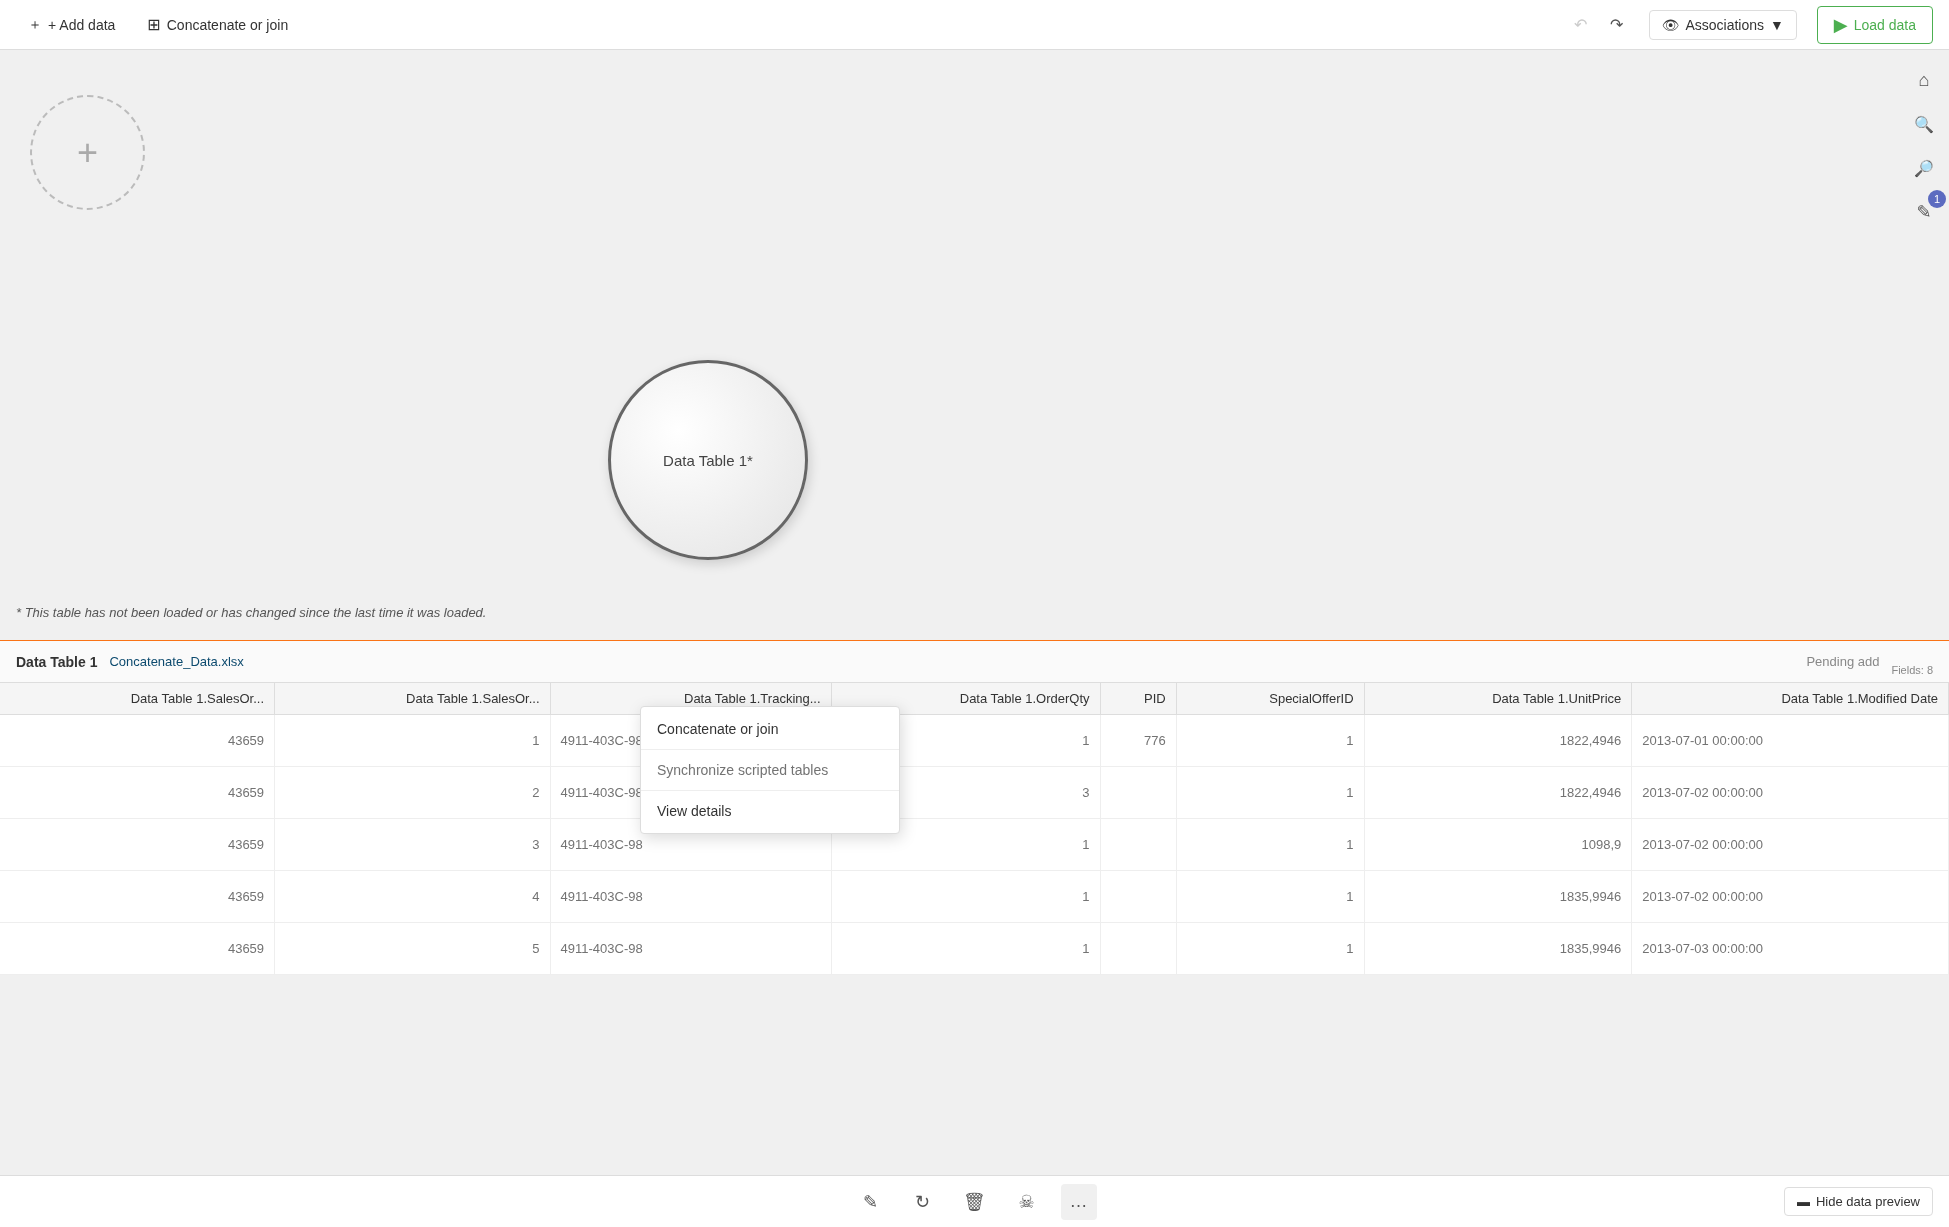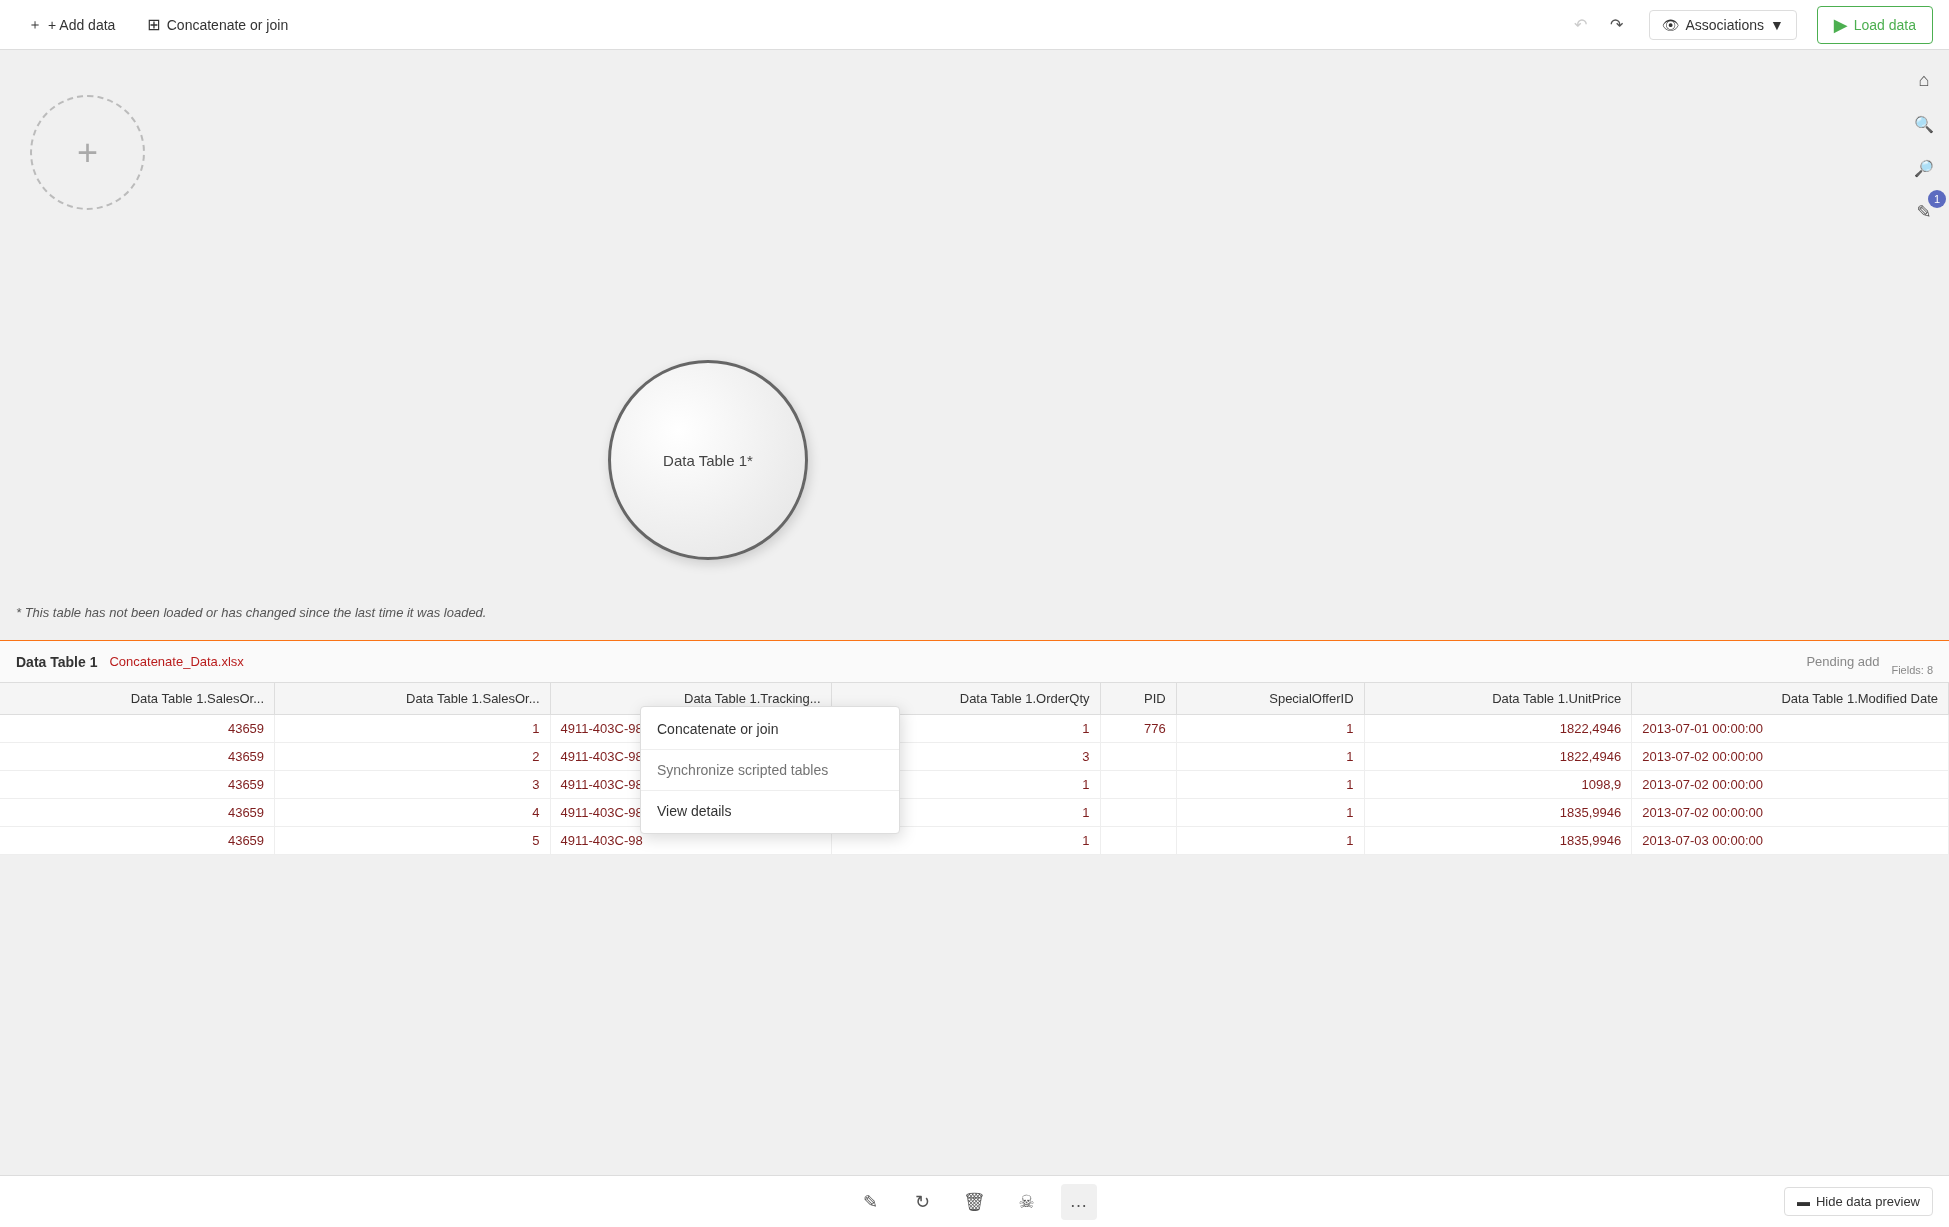--- a/index.html
+++ b/index.html
@@ -173,21 +173,21 @@
       background: #fafafa;
       gap: 12px;
     }
     .data-table-name {
       font-size: 14px;
       font-weight: 600;
       color: #333;
     }
     .data-file-name {
       font-size: 13px;
-      color: #b91c1c;
+      color: #0c4a6e;
     }
     .header-spacer { flex: 1; }
     .pending-add {
       font-size: 13px;
       color: #888;
     }
     .fields-count {
       font-size: 11px;
       color: #888;
       margin-top: 16px;
@@ -210,22 +210,22 @@
       border-right: 1px solid #ddd;
       padding: 8px 10px;
       text-align: right;
       font-weight: 500;
       color: #333;
       white-space: nowrap;
     }
     .data-grid td {
       border-bottom: 1px solid #eee;
       border-right: 1px solid #eee;
-      padding: 6px 10px;
-      color: #7f1d1d;
+      padding: 18px 10px;
+      color: #737373;
       text-align: right;
       white-space: nowrap;
     }
     .data-grid td.text-left { text-align: left; }
 
     
     .context-menu {
       position: absolute;
       top: 706px;
       left: 640px;

